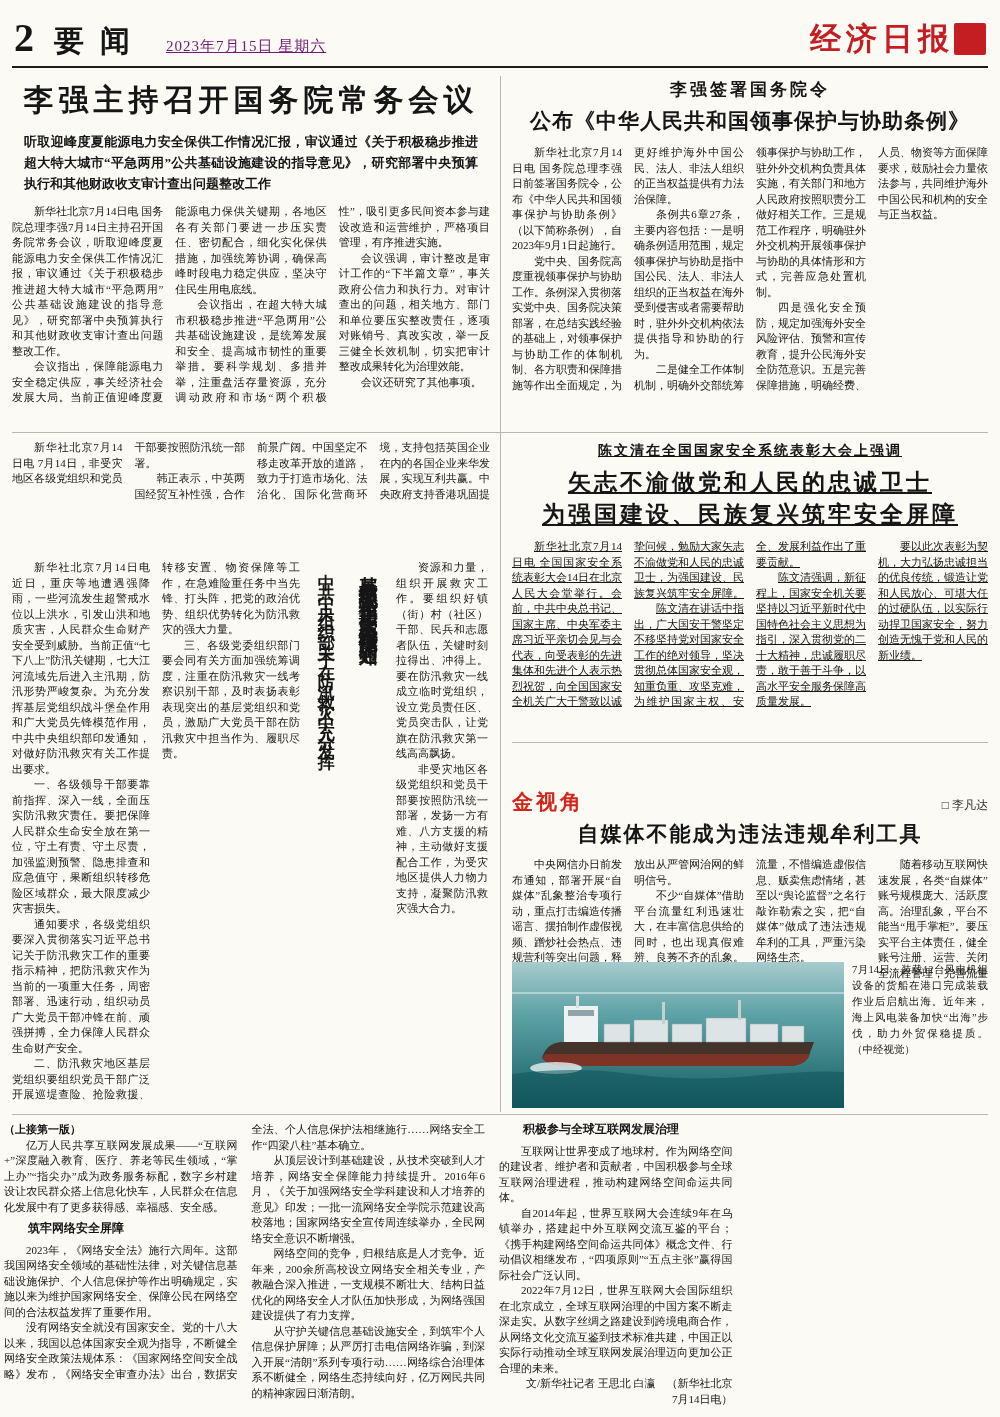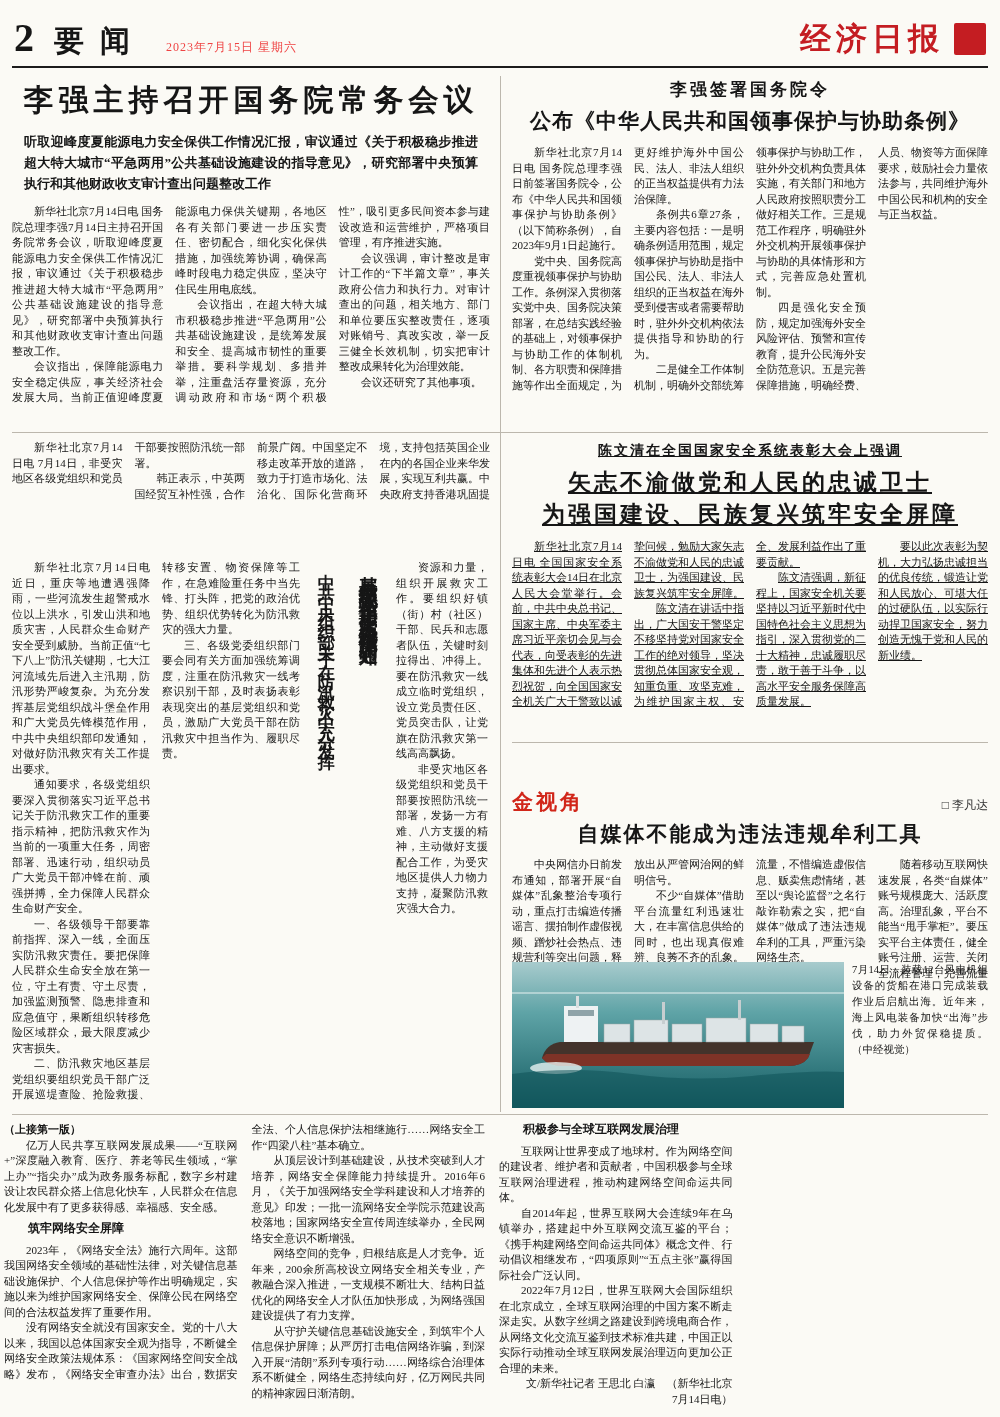--- a/index.html
+++ b/index.html
@@ -5,22 +5,22 @@
   html,body{margin:0;padding:0;background:#e9e7e1;}
   .page{position:relative;width:1000px;height:1417px;margin:0 auto;background:#fbfaf5;
         color:#161616;font-family:"Liberation Serif","DejaVu Serif",serif;overflow:hidden;}
   .sansb{font-family:"Liberation Sans","DejaVu Sans",sans-serif;font-weight:900;}
 
   
   .hd{position:absolute;left:14px;right:14px;top:12px;height:50px;display:flex;justify-content:space-between;align-items:flex-end;}
   .hd-left{display:flex;align-items:baseline;gap:20px;}
   .pnum{font-size:40px;font-weight:700;}
   .sec{font-size:30px;letter-spacing:16px;font-family:"Liberation Sans","DejaVu Sans",sans-serif;font-weight:900;}
-  .pdate{font-size:12px;color:#ef4444;letter-spacing:1px;}
-  .hd-right{display:flex;align-items:center;gap:10px;padding-bottom:2px;}
+  .pdate{font-size:15px;color:#701a75;letter-spacing:1px;text-decoration:underline;}
+  .hd-right{display:flex;align-items:center;padding-bottom:2px;}
   .masthead{color:#c41d22;font-size:31px;font-weight:900;letter-spacing:5px;}
   .seal{width:32px;height:32px;background:#c41d22;display:inline-block;border-radius:2px;}
 
   .rule-top{position:absolute;left:12px;right:12px;top:66px;height:2px;background:#1c1c1c;}
   .vdiv{position:absolute;left:500px;top:76px;width:1px;height:1036px;background:#bcb7ad;}
   .hdiv{position:absolute;height:1px;background:#bcb7ad;}
   .hdiv-mid{left:12px;right:12px;top:432px;}
   .hdiv-gold{left:512px;width:476px;top:742px;}
   .hdiv-bottom{left:12px;right:12px;top:1114px;}
 
@@ -143,22 +143,22 @@
         <p>新华社北京7月14日电 全国国家安全系统表彰大会14日在北京人民大会堂举行。会前，中共中央总书记、国家主席、中央军委主席习近平亲切会见与会代表，向受表彰的先进集体和先进个人表示热烈祝贺，向全国国家安全机关广大干警致以诚挚问候，勉励大家矢志不渝做党和人民的忠诚卫士，为强国建设、民族复兴筑牢安全屏障。</p>
         <p>陈文清在讲话中指出，广大国安干警坚定不移坚持党对国家安全工作的绝对领导，坚决贯彻总体国家安全观，知重负重、攻坚克难，为维护国家主权、安全、发展利益作出了重要贡献。</p>
         <p>陈文清强调，新征程上，国家安全机关要坚持以习近平新时代中国特色社会主义思想为指引，深入贯彻党的二十大精神，忠诚履职尽责，敢于善于斗争，以高水平安全服务保障高质量发展。</p>
         <p>要以此次表彰为契机，大力弘扬忠诚担当的优良传统，锻造让党和人民放心、可堪大任的过硬队伍，以实际行动捍卫国家安全，努力创造无愧于党和人民的新业绩。</p>
       </div>
   </section>
 
   <section class="art notice">
     <div class="body cols2 nleft">
         <p>新华社北京7月14日电 近日，重庆等地遭遇强降雨，一些河流发生超警戒水位以上洪水，引发山洪和地质灾害，人民群众生命财产安全受到威胁。当前正值“七下八上”防汛关键期，七大江河流域先后进入主汛期，防汛形势严峻复杂。为充分发挥基层党组织战斗堡垒作用和广大党员先锋模范作用，中共中央组织部印发通知，对做好防汛救灾有关工作提出要求。</p>
+        <p>一、各级领导干部要靠前指挥、深入一线，全面压实防汛救灾责任。要把保障人民群众生命安全放在第一位，守土有责、守土尽责，加强监测预警、隐患排查和应急值守，果断组织转移危险区域群众，最大限度减少灾害损失。</p>
         <p>通知要求，各级党组织要深入贯彻落实习近平总书记关于防汛救灾工作的重要指示精神，把防汛救灾作为当前的一项重大任务，周密部署、迅速行动，组织动员广大党员干部冲锋在前、顽强拼搏，全力保障人民群众生命财产安全。</p>
-        <p>一、各级领导干部要靠前指挥、深入一线，全面压实防汛救灾责任。要把保障人民群众生命安全放在第一位，守土有责、守土尽责，加强监测预警、隐患排查和应急值守，果断组织转移危险区域群众，最大限度减少灾害损失。</p>
         <p>二、防汛救灾地区基层党组织要组织党员干部广泛开展巡堤查险、抢险救援、转移安置、物资保障等工作，在急难险重任务中当先锋、打头阵，把党的政治优势、组织优势转化为防汛救灾的强大力量。</p>
         <p>三、各级党委组织部门要会同有关方面加强统筹调度，注重在防汛救灾一线考察识别干部，及时表扬表彰表现突出的基层党组织和党员，激励广大党员干部在防汛救灾中担当作为、履职尽责。</p>
       </div>
     <div class="strips">
       <div class="strip lead-strip">中共中央组织部关于在防汛救灾中充分发挥</div>
       <div class="strip main-strip">基层党组织战斗堡垒作用和广大党员先锋模范作用的通知</div>
     </div>
     <div class="body nright">
         <p>资源和力量，组织开展救灾工作。要组织好镇（街）村（社区）干部、民兵和志愿者队伍，关键时刻拉得出、冲得上。要在防汛救灾一线成立临时党组织，设立党员责任区、党员突击队，让党旗在防汛救灾第一线高高飘扬。</p>
         <p>非受灾地区各级党组织和党员干部要按照防汛统一部署，发扬一方有难、八方支援的精神，主动做好支援配合工作，为受灾地区提供人力物力支持，凝聚防汛救灾强大合力。</p>

